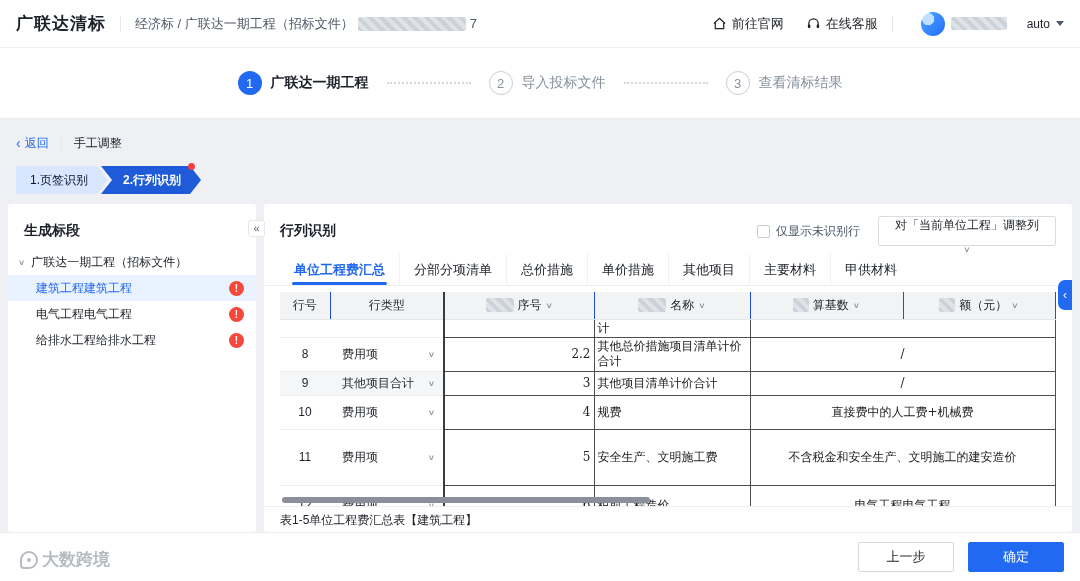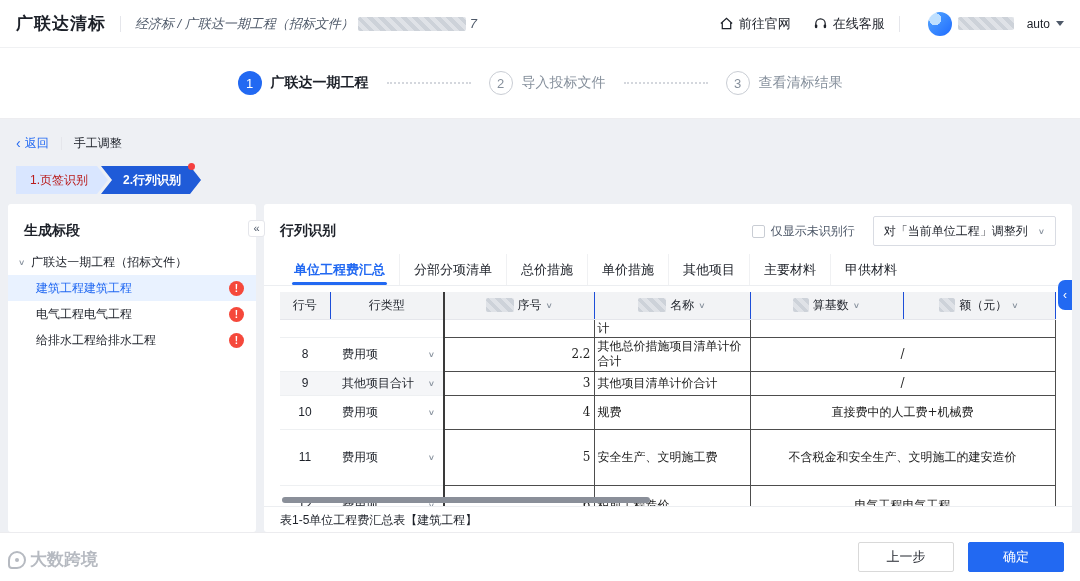--- a/index.html
+++ b/index.html
@@ -5,21 +5,21 @@
   * { margin:0; padding:0; box-sizing:border-box; }
   html,body { width:1080px; height:581px; }
   body { font-family:"Liberation Sans","DejaVu Sans",sans-serif; font-size:12px; color:#1d2129; background:#eef0f4; overflow:hidden; }
   .app { width:1080px; height:581px; display:flex; flex-direction:column; background:#eef0f4; }
 
   
   .topbar { height:48px; background:#fff; display:flex; align-items:center; justify-content:space-between; padding:0 16px; border-bottom:1px solid #f0f1f3; flex:0 0 48px; }
   .topbar-left, .topbar-right { display:flex; align-items:center; }
   .logo { font-size:17px; font-weight:bold; letter-spacing:1px; }
   .vsep { width:1px; height:16px; background:#e5e6eb; margin:0 14px; }
-  .crumb { font-size:13px; color:#4e5969; display:flex; align-items:center; gap:4px;font-style:italic; }
+  .crumb { font-size:13px; color:#4e5969; display:flex; align-items:center; gap:4px; }
   .mosaic { display:inline-block; height:14px; border-radius:2px; vertical-align:middle;
             background:repeating-linear-gradient(45deg,#cdd2d9 0 4px,#dfe2e7 4px 8px); }
   .m-crumb { width:108px; }
   .m-user { width:56px; height:13px; }
   .top-link { display:flex; align-items:center; gap:5px; font-size:13px; color:#1d2129; margin-left:22px; cursor:pointer; }
   .avatar { width:24px; height:24px; border-radius:50%; margin-left:14px; margin-right:6px;
             background:radial-gradient(circle at 30% 30%, #bfe0ff 0 25%, transparent 26%), linear-gradient(135deg,#55a8ff,#1f6bff); }
   .dd-caret { width:0; height:0; border-left:4px solid transparent; border-right:4px solid transparent; border-top:5px solid #4e5969; margin-left:6px; }
 
   
@@ -36,21 +36,21 @@
   
   .content { flex:1 1 auto; display:flex; flex-direction:column; padding:0 8px; overflow:hidden; }
   .back-row { display:flex; align-items:center; padding:14px 8px 0 8px; height:36px; flex:0 0 36px; }
   .back-link { color:#2269f2; display:flex; align-items:center; gap:4px; cursor:pointer; }
   .back-chev { font-size:14px; line-height:1; }
   .back-sep { width:1px; height:13px; background:#e5e6eb; margin:0 12px; }
   .page-sub { color:#1d2129; }
 
   .stage-tabs { display:flex; align-items:center; margin:12px 0 0 8px; height:28px; flex:0 0 28px; }
   .banner { height:28px; display:flex; align-items:center; justify-content:center; font-size:12px; padding:0 20px 0 14px; cursor:pointer; }
-  .banner1 { background:#d9e6ff; color:#b91c1c; clip-path:polygon(0 0, calc(100% - 11px) 0, 100% 50%, calc(100% - 11px) 100%, 0 100%); }
+  .banner1 { background:#d9e6ff; color:#0f172a; clip-path:polygon(0 0, calc(100% - 11px) 0, 100% 50%, calc(100% - 11px) 100%, 0 100%); }
   .banner2-wrap { position:relative; margin-left:-7px; }
   .banner2 { background:#1f5bd8; color:#fff; font-weight:bold; padding:0 20px 0 22px;
              clip-path:polygon(0 0, calc(100% - 11px) 0, 100% 50%, calc(100% - 11px) 100%, 0 100%, 11px 50%); }
   .red-dot { position:absolute; top:-3px; right:6px; width:7px; height:7px; border-radius:50%; background:#f53f3f; }
 
   .main { flex:1 1 auto; display:flex; margin-top:10px; overflow:hidden; }
 
   
   .sidebar { width:248px; flex:0 0 248px; background:#fff; border-radius:3px; position:relative; padding-top:12px; }
   .side-head { font-size:14px; font-weight:bold; padding:6px 16px 10px 16px; }
@@ -61,21 +61,21 @@
   .tree-item.selected { background:#e9f2ff; color:#2269f2; }
   .badge { width:15px; height:15px; border-radius:50%; background:#f5483b; color:#fff; font-size:10px; font-weight:bold; display:flex; align-items:center; justify-content:center; flex:0 0 15px; }
 
   
   .panel { flex:1 1 auto; background:#fff; border-radius:3px; margin-left:8px; position:relative; display:flex; flex-direction:column; overflow:hidden; }
   .panel-head { display:flex; align-items:center; justify-content:space-between; padding:12px 16px 8px 16px; flex:0 0 auto; }
   .panel-title { font-size:14px; font-weight:bold; }
   .panel-head-right { display:flex; align-items:center; gap:18px; }
   .chk-group { display:flex; align-items:center; gap:6px; color:#4e5969; cursor:pointer; }
   .chk-box { width:13px; height:13px; border:1px solid #c9cdd4; border-radius:2px; background:#fff; }
-  .select-box { display:flex; align-items:center; gap:10px; border:1px solid #d9dce3; border-radius:2px; height:30px; padding:0 10px; color:#1d2129; cursor:pointer; min-width:178px; justify-content:space-between; }
+  .select-box { display:flex; align-items:center; gap:10px; border:1px solid #d9dce3; border-radius:2px; height:30px; padding:0 10px; color:#1d2129; cursor:pointer; min-width:178px; justify-content:space-between;flex-direction:column; }
   .sel-caret { color:#86909c; font-size:10px; transform:scaleY(.8); }
 
   .tabs-row { display:flex; align-items:stretch; padding:0 16px; border-bottom:1px solid #eceef1; height:32px; flex:0 0 32px; }
   .ptab { display:flex; align-items:center; padding:0 14px; font-size:13px; color:#1d2129; cursor:pointer; position:relative; border-right:1px solid #f0f1f3; }
   .ptab:last-child { border-right:none; }
   .ptab.active { color:#2269f2; font-weight:bold; }
   .ptab.active::after { content:""; position:absolute; left:12px; right:12px; bottom:0; height:3px; background:#2269f2; border-radius:2px; }
 
   .table-area { position:relative; margin:6px 0 0 16px; height:214px; flex:0 0 214px; overflow:hidden; width:778px; }
   table.grid { border-collapse:collapse; table-layout:fixed; width:775px; }
@@ -96,21 +96,21 @@
   .h-scrollbar { position:absolute; left:2px; bottom:3px; width:368px; height:6px; border-radius:3px; background:#8a8f99; cursor:pointer; }
   .side-flag { position:absolute; right:0; top:76px; width:14px; height:30px; background:#2269f2; border-radius:7px 0 0 7px; color:#fff; display:flex; align-items:center; justify-content:center; font-size:12px; cursor:pointer; z-index:4; }
 
   .sheet-label-row { border-top:1px solid #eceef1; padding:5px 16px; font-size:12px; color:#1d2129; flex:0 0 auto; }
 
   
   .footbar { height:49px; flex:0 0 49px; background:#fff; border-top:1px solid #ececef; display:flex; align-items:center; justify-content:flex-end; padding:0 16px; gap:14px; position:relative; }
   .btn { height:30px; min-width:96px; border-radius:2px; display:flex; align-items:center; justify-content:center; font-size:13px; cursor:pointer; }
   .btn-default { background:#fff; border:1px solid #d9d9d9; color:#1d2129; }
   .btn-primary { background:#2269f2; color:#fff; border:1px solid #2269f2; }
-  .watermark { position:absolute; left:8px; bottom:10px; display:flex; align-items:center; gap:4px; color:#b6bac1; font-weight:bold; font-size:17px; text-shadow:0 1px 0 #fff, 0 -1px 0 #fff, 1px 0 0 #fff, -1px 0 0 #fff; }
+  .watermark { position:absolute; left:20px; bottom:10px; display:flex; align-items:center; gap:4px; color:#b6bac1; font-weight:bold; font-size:17px; text-shadow:0 1px 0 #fff, 0 -1px 0 #fff, 1px 0 0 #fff, -1px 0 0 #fff; }
   .wm-logo { width:18px; height:18px; border:2px solid #b6bac1; border-radius:50% 50% 50% 4px; position:relative; }
   .wm-logo::after { content:""; position:absolute; left:5px; top:5px; width:4px; height:4px; border-radius:50%; background:#b6bac1; }
 
   .icon-svg { display:block; }
 </style>
 </head>
 <body>
 
 <div class="app">
 
@@ -136,21 +136,21 @@
             <path d="M3 10 V8 a5 5 0 0 1 10 0 v2" fill="none" stroke="#1d2129" stroke-width="1.3"></path>
             <rect x="2" y="9" width="2.6" height="4" rx="1.2" fill="#1d2129"></rect>
             <rect x="11.4" y="9" width="2.6" height="4" rx="1.2" fill="#1d2129"></rect>
           </svg>
         <span>在线客服</span>
       </span>
       <span class="vsep"></span>
       <span style="display:flex;align-items:center;cursor:pointer;">
         <span class="avatar"></span>
         <span class="mosaic m-user"></span>
-        <span style="margin-left:13px;text-align:center;">auto</span>
+        <span style="margin-left:20px;text-align:center;">auto</span>
         <span class="dd-caret"></span>
       </span>
     </div>
   </header>
 
   <section class="stepsbar">
     <div class="step active">
       <span class="step-circle">1</span>
       <span class="step-label">广联达一期工程</span>
     </div>

